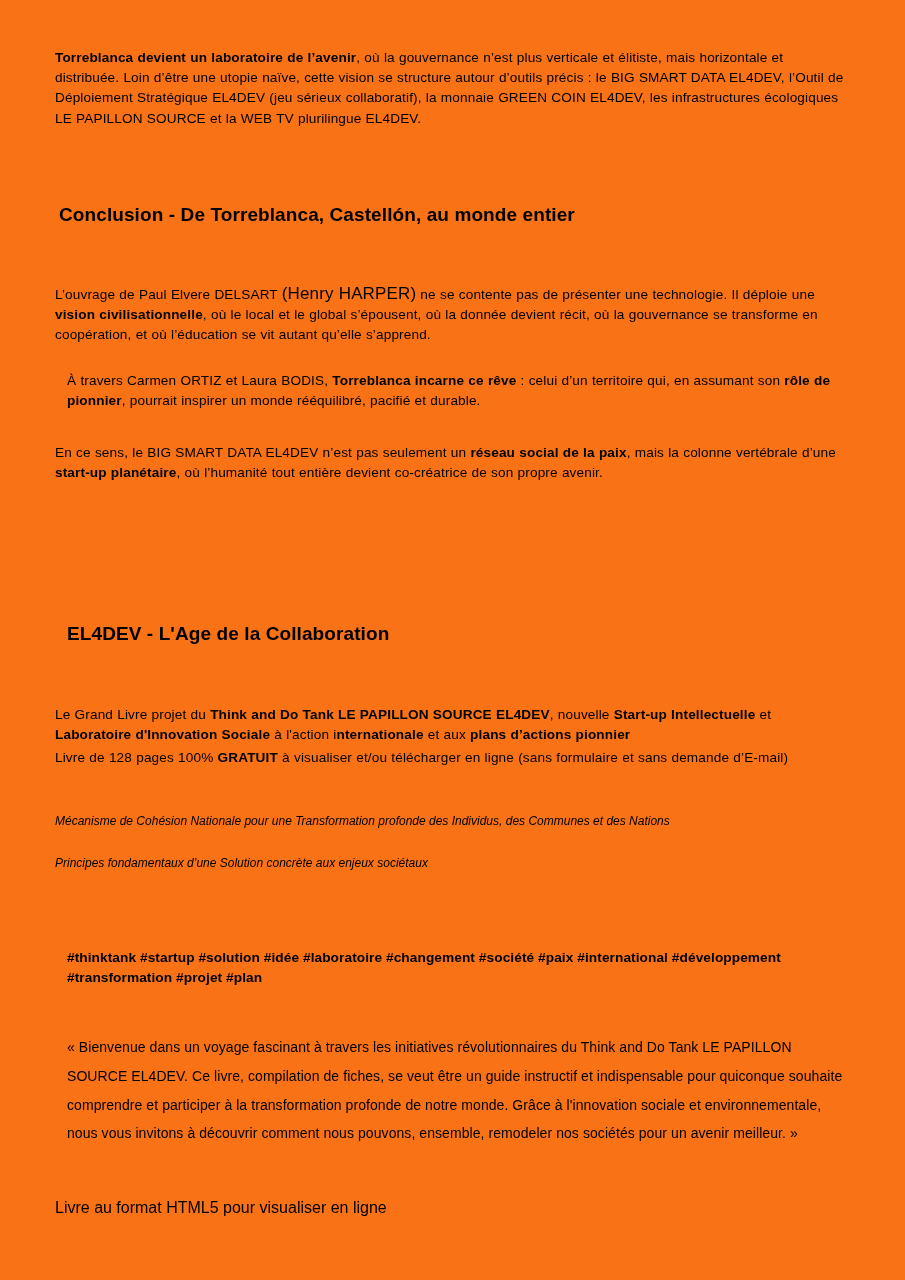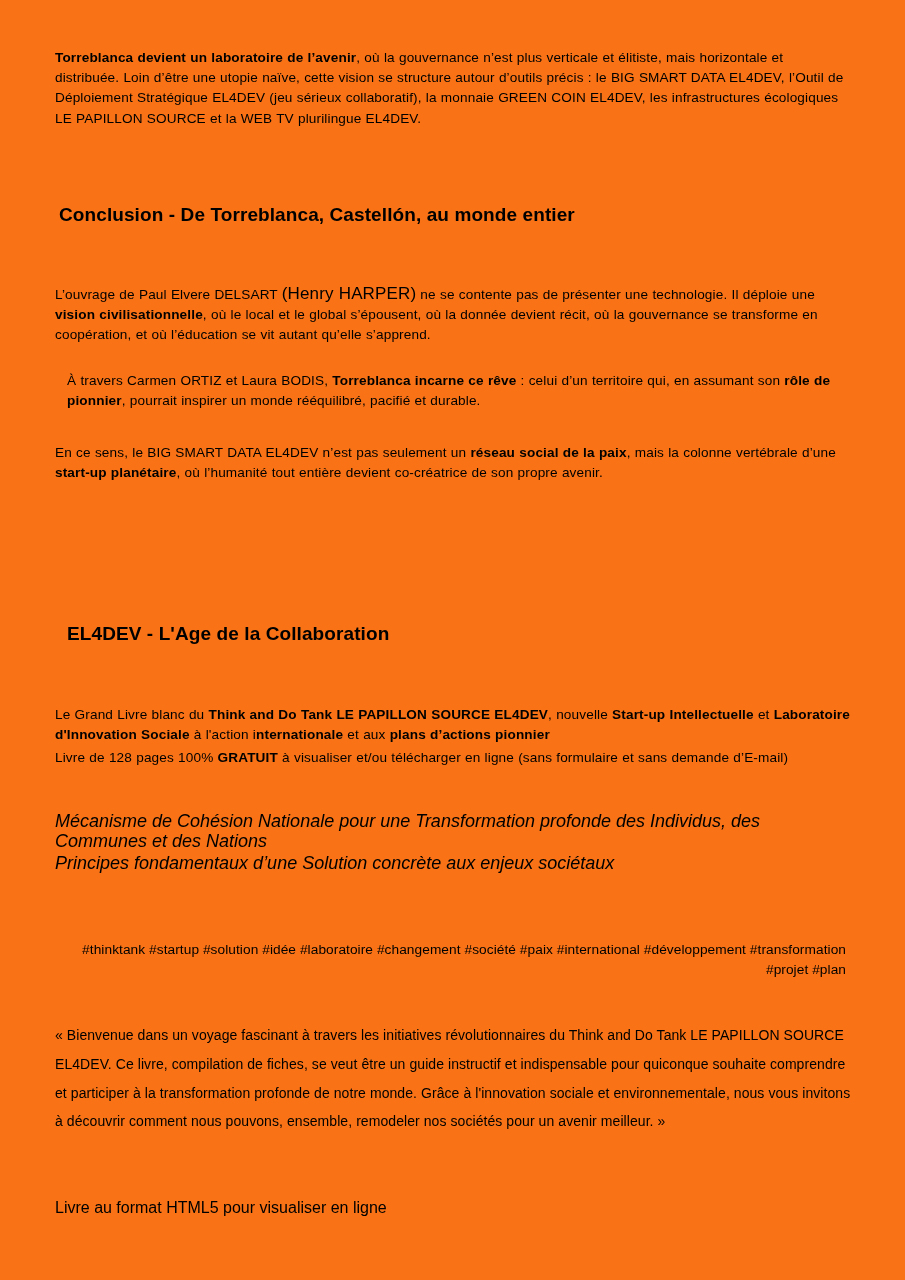--- a/index.html
+++ b/index.html
@@ -45,41 +45,40 @@
   .heading {
     font-size: 19px;
     line-height: 20px;
     font-weight: 700;
     margin: 4px;
     letter-spacing: 0.005em;
   }
 
   
   .italic-line {
-    font-size: 18px;
+    font-size: 12px;
     line-height: 20.2px;
     font-style: italic;
     margin: 0;
   }
 
   
   .hashtags {
     font-size: 13.7px;
     line-height: 20.4px;
-    font-weight: 400;
-    margin: 4px;
+    font-weight: 700;
+    margin: 12px;
     letter-spacing: 0.005em;
-    text-align: right;
   }
 
   
   .quote {
     font-size: 14px;
     line-height: 28.8px;
-    margin: 0;
+    margin: 12px;
     letter-spacing: 0.005em;
   }
 
   
   .plain-line {
     font-size: 16px;
     line-height: 20px;
     margin: 0;
   }
 
@@ -122,21 +121,21 @@
 
     <div class="blk-p3">
       <p class="para"><span>En ce sens, le BIG SMART DATA EL4DEV n’est pas seulement un </span><b>réseau social de la paix</b><span>, mais la colonne vertébrale d’une </span><b>start-up planétaire</b><span>, où l’humanité tout entière devient co-créatrice de son propre avenir.</span></p>
     </div>
 
     <div class="blk-h-el4dev">
       <h2 class="heading">EL4DEV - L'Age de la Collaboration</h2>
     </div>
 
     <div class="blk-p4">
-      <p class="para"><span>Le Grand Livre blanc du </span><b>Think and Do Tank LE PAPILLON SOURCE EL4DEV</b><span>, nouvelle </span><b>Start-up Intellectuelle</b><span> et </span><b>Laboratoire d'Innovation Sociale</b><span> à l'action i</span><b>nternationale</b><span> et aux </span><b>plans d’actions pionnier</b></p>
+      <p class="para"><span>Le Grand Livre projet du </span><b>Think and Do Tank LE PAPILLON SOURCE EL4DEV</b><span>, nouvelle </span><b>Start-up Intellectuelle</b><span> et </span><b>Laboratoire d'Innovation Sociale</b><span> à l'action i</span><b>nternationale</b><span> et aux </span><b>plans d’actions pionnier</b></p>
     </div>
 
     <div class="blk-p5">
       <p class="para"><span>Livre de 128 pages 100% </span><b>GRATUIT</b><span> à visualiser et/ou télécharger en ligne (sans formulaire et sans demande d’E-mail)</span></p>
     </div>
 
     <div class="blk-i1">
       <p class="italic-line">Mécanisme de Cohésion Nationale pour une Transformation profonde des Individus, des Communes et des Nations</p>
     </div>
 

